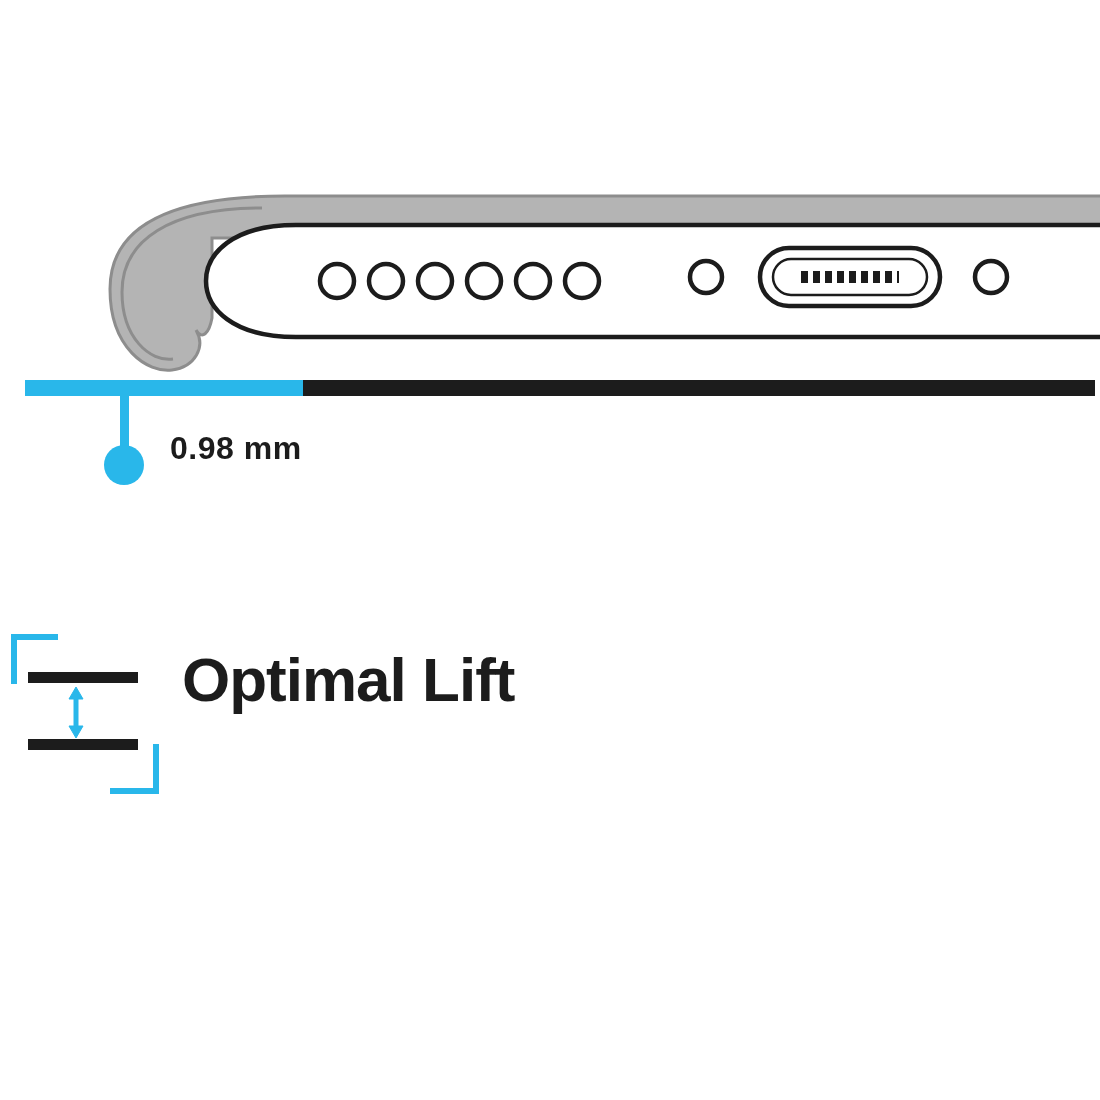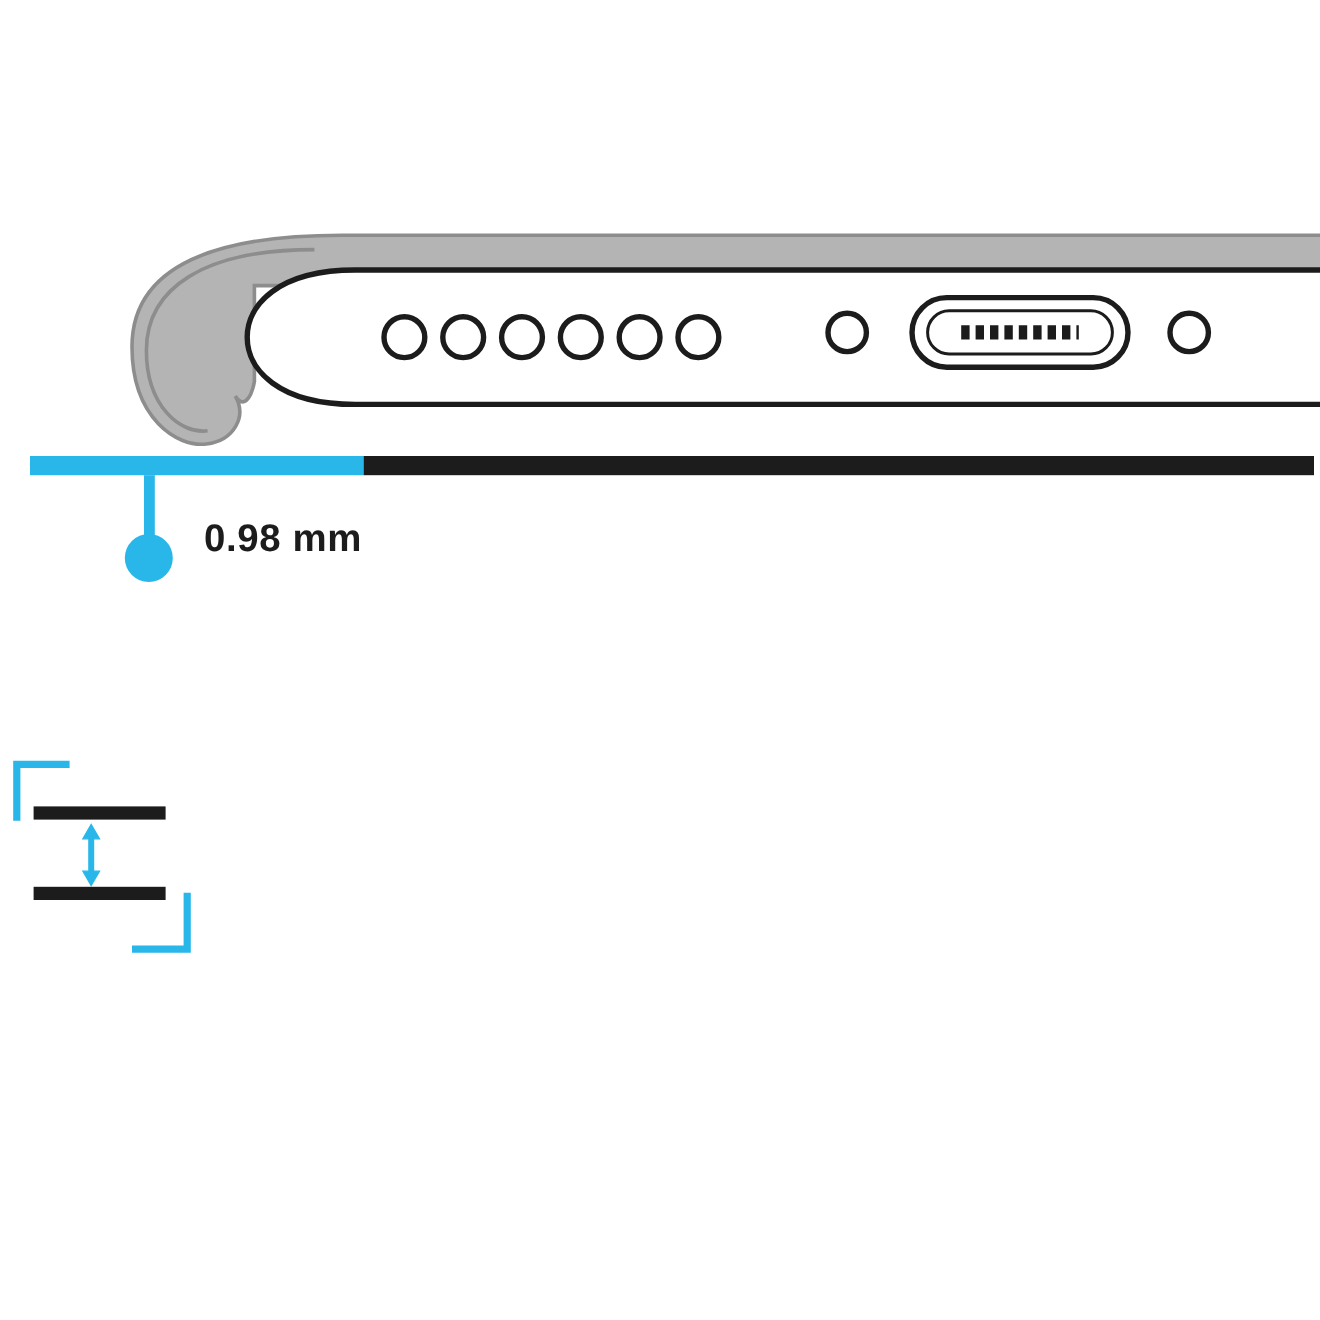--- a/index.html
+++ b/index.html
@@ -84,14 +84,15 @@
         <polygon points="76,687 69,699 83,699" style="stroke-width:1;"></polygon>
         <polygon points="76,738 69,726 83,726" style="stroke-width:1;"></polygon>
       </g>
       <rect x="28" y="739" width="110" height="11" style="fill:var(--ink);"></rect>
       <path d="M 110,791 L 156,791 L 156,744" style="fill:none;stroke:var(--accent);stroke-width:6;"></path>
     </g>
   </svg>
 
   <div class="measure-label">0.98 mm</div>
 
+  <h1 class="feature-title">Optimal Lift</h1>
 
 </div>
 
 </body></html>

